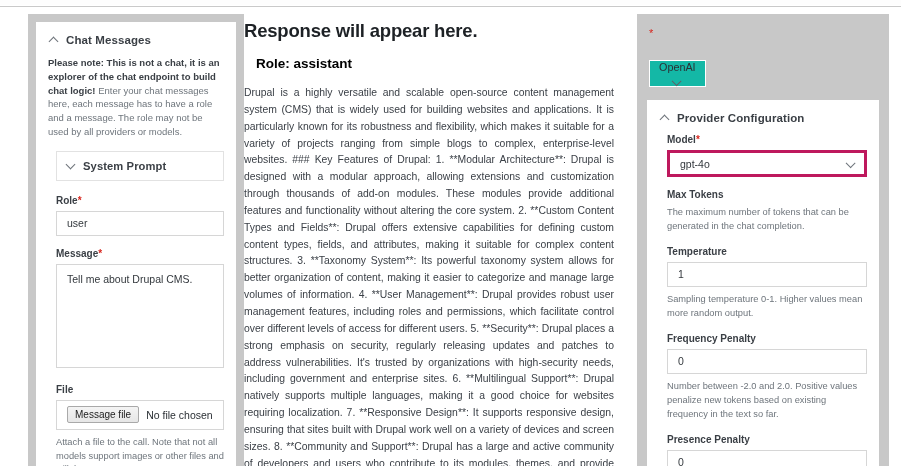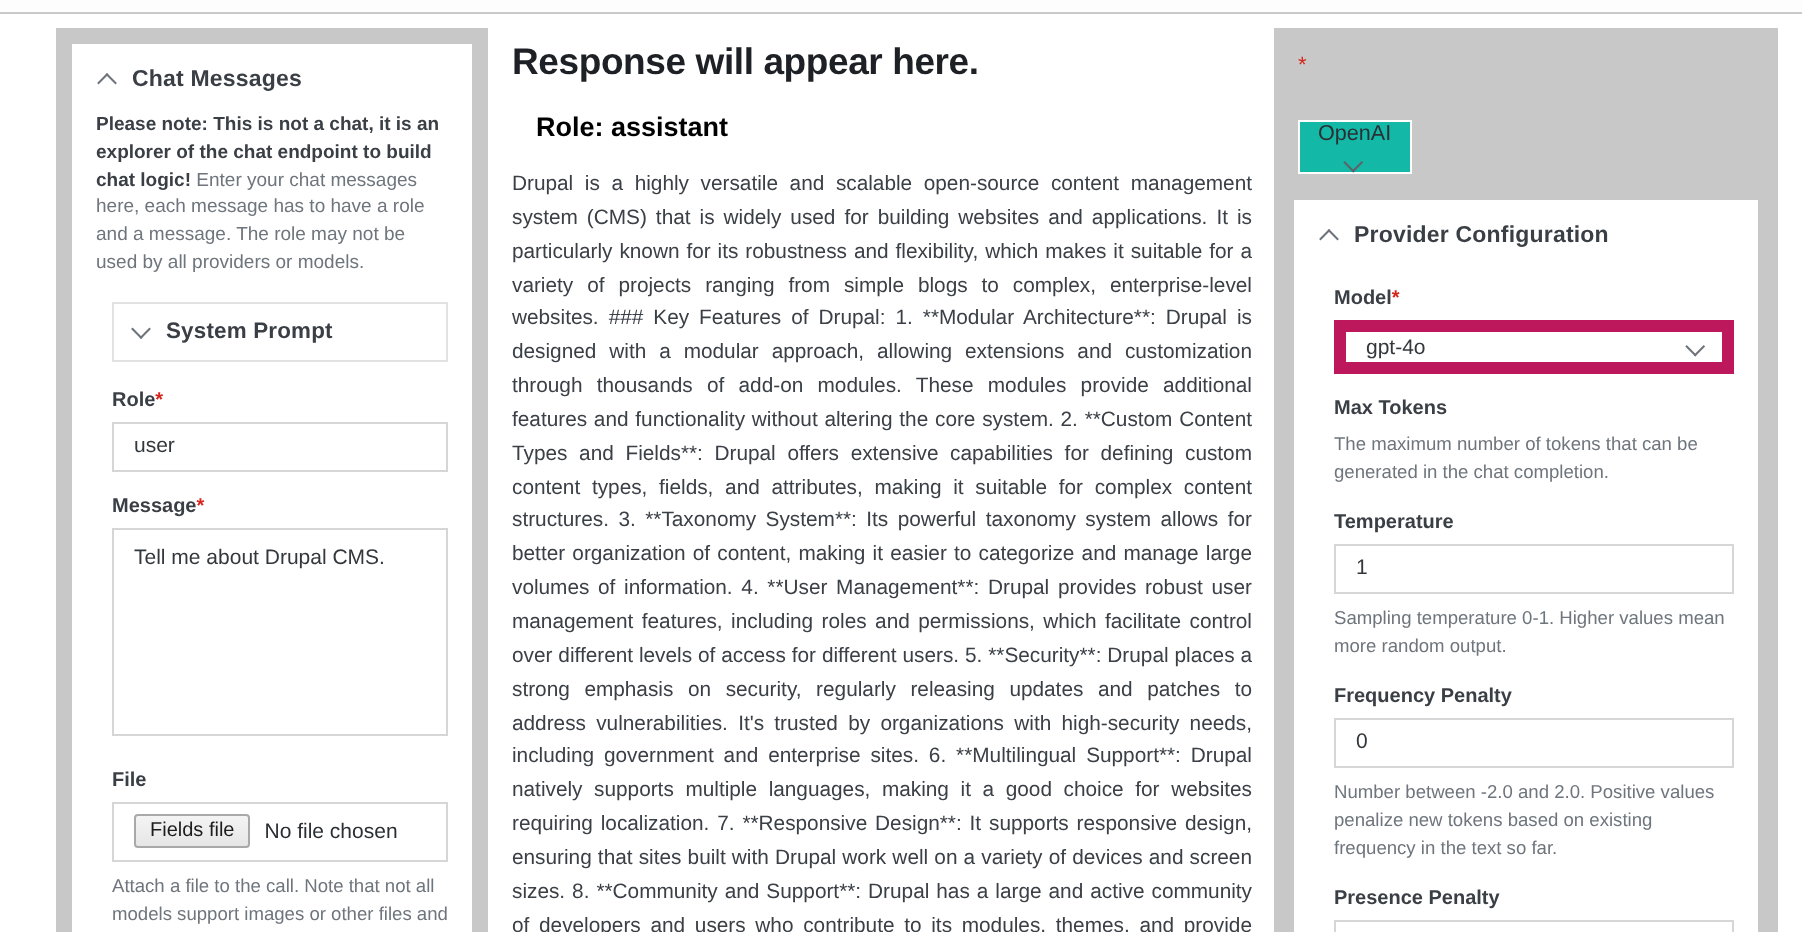--- a/index.html
+++ b/index.html
@@ -69,21 +69,21 @@
     margin: 0;
   }
   .inner-panel {
     border: 1px solid #e2e2e2;
     background: #fff;
     margin: 12px 0 14px 8px;
     padding: 8px 10px;
   }
   .inner-panel .card-header { padding: 0; font-size: 11.2px; }
 
-  .field { margin: 10px 0 12px 8px; }
+  .field { margin: 0 0 12px 8px; }
   .field-label {
     font-size: 10px; font-weight: bold; color: #3a3f45;
     margin-bottom: 5px; display: block;
   }
   .req { color: #d7251d; font-size: 10px; }
   .txt-input {
     width: 100%; height: 25px;
     border: 1px solid #d6d6d6; background: #fff;
     font-size: 10.5px; color: #33383d;
     padding: 0 8px 0 10px;
@@ -113,21 +113,21 @@
   }
   .file-name { font-size: 10.5px; color: #2a2f34; }
   .help {
     font-size: 9.3px; color: #6e757c; line-height: 1.5;
     margin: 6px 0 0 0;
   }
 
   
   #mid-col {
     position: absolute;
-    left: 256px; top: 16px;
+    left: 244px; top: 16px;
     width: 370px; height: 450px;
     overflow: hidden;
     background: #ffffff;
   }
   .resp-title {
     font-size: 18.5px; font-weight: bold; color: #1d2125;
     margin: 4px 0 14px 0; letter-spacing: -.2px;
   }
   .role-title {
     font-size: 13.5px; font-weight: bold; color: #000000;
@@ -169,21 +169,21 @@
     border-left: 1.3px solid #5d6269;
     border-bottom: 1.3px solid #5d6269;
     transform: rotate(-45deg);
   }
   .rcard {
     background: #ffffff; margin: 13px 10px 0 10px;
     padding: 10px 12px 14px 12px;
   }
   .select-input {
     width: 100%; height: 27px;
-    border: 6px solid #be185d; background: #fff;
+    border: 3px solid #be185d; background: #fff;
     font-size: 10.5px; color: #33383d;
     display: flex; align-items: center; justify-content: space-between;
     padding: 0 9px 0 10px;
   }
   .select-input .sel-chev::before { border-color: #6d737a; }
 </style>
 </head>
 <body>
 
 <div id="app">
@@ -221,21 +221,21 @@
       <div class="field">
         <label class="field-label">
           <span>Message</span><span class="req">*</span>
         </label>
         <textarea class="txt-area" style="">Tell me about Drupal CMS.</textarea>
       </div>
 
       <div class="field" style="margin-bottom:0">
         <label class="field-label">File</label>
         <div class="file-box">
-          <span class="file-btn">Fields file</span>
+          <span class="file-btn">Message file</span>
           <span class="file-name">No file chosen</span>
         </div>
         <p class="help">Attach a file to the call. Note that not all models support images or other files and will throw an error.</p>
       </div>
 
     </div>
 
   </div>
 
   <div id="mid-col">

